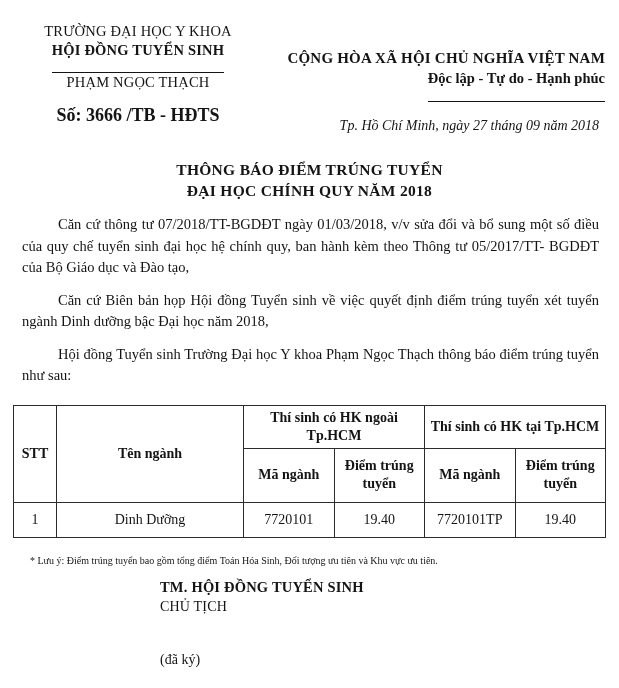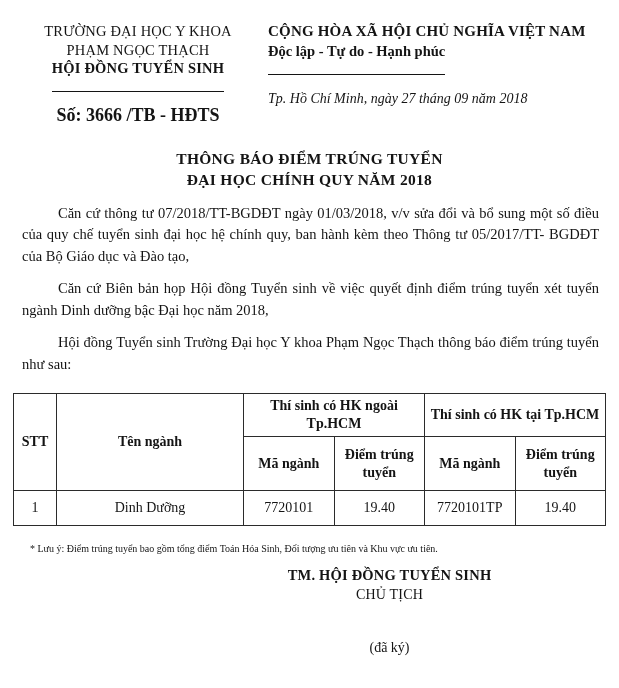--- a/index.html
+++ b/index.html
@@ -28,22 +28,23 @@
     padding: 22px 14px 0 14px;
     box-sizing: border-box;
   }
   .hdr-left {
     width: 248px;
     text-align: center;
     flex: 0 0 248px;
   }
   .hdr-right {
     flex: 1 1 auto;
-    text-align: left;
+    text-align: right;
     padding-left: 6px;
+    margin-top: 27px;
   }
   .org-line {
     font-size: 14.5px;
     line-height: 18.5px;
     letter-spacing: .2px;
   }
   .org-line.bold {
     font-weight: bold;
   }
   .u-line {
@@ -144,21 +145,20 @@
     font-weight: normal;
   }
 
   
   .note-line {
     font-size: 10px;
     line-height: 20px;
     margin: 13px 14px 0 30px;
   }
   .sign-block {
-    text-align: center;
     margin-top: 6px;
     padding-left: 160px;
   }
   .sign-line1 {
     font-size: 14.5px;
     font-weight: bold;
     line-height: 20px;
     letter-spacing: .2px;
   }
   .sign-line2 {
@@ -174,22 +174,22 @@
   }
 </style>
 </head>
 <body>
 
 <div class="page">
 
   <div class="doc-header">
     <div class="hdr-left">
       <div class="org-line">TRƯỜNG ĐẠI HỌC Y KHOA</div>
+      <div class="org-line bold"><span class="u-line">HỘI ĐỒNG TUYỂN SINH</span></div>
       <div class="org-line">PHẠM NGỌC THẠCH</div>
-      <div class="org-line bold"><span class="u-line">HỘI ĐỒNG TUYỂN SINH</span></div>
       <div class="doc-number">Số: 3666 /TB - HĐTS</div>
     </div>
     <div class="hdr-right">
       <div class="nation-line">CỘNG HÒA XÃ HỘI CHỦ NGHĨA VIỆT NAM</div>
       <div class="motto-line"><span class="u-line">Độc lập - Tự do - Hạnh phúc</span></div>
       <div class="place-date">Tp. Hồ Chí Minh, ngày 27 tháng 09 năm 2018</div>
     </div>
   </div>
 
   <div class="doc-title">

